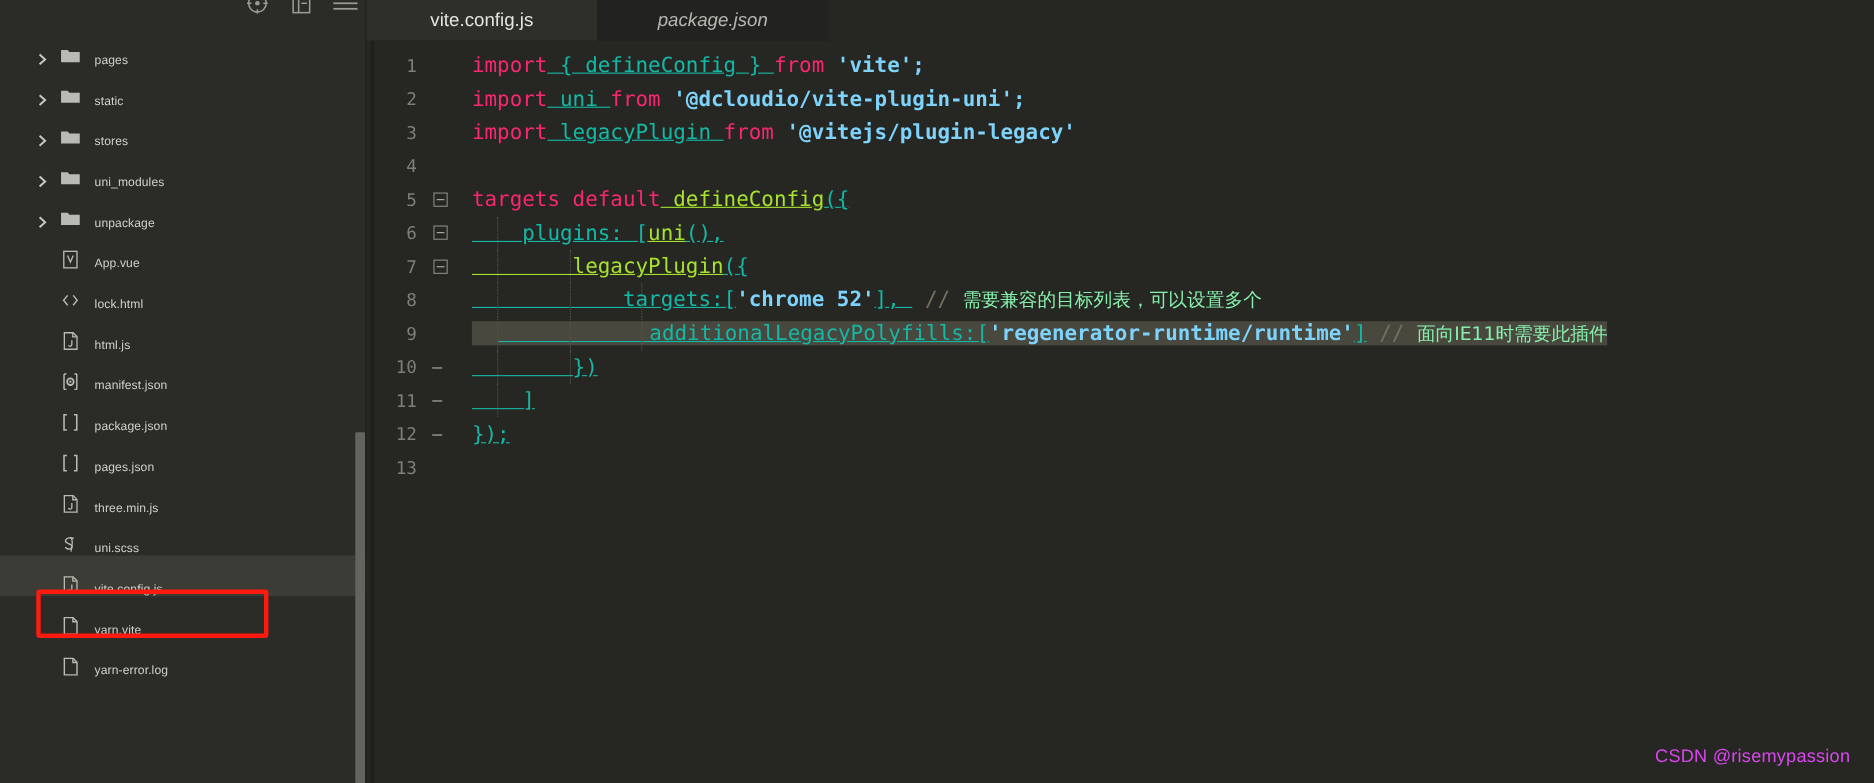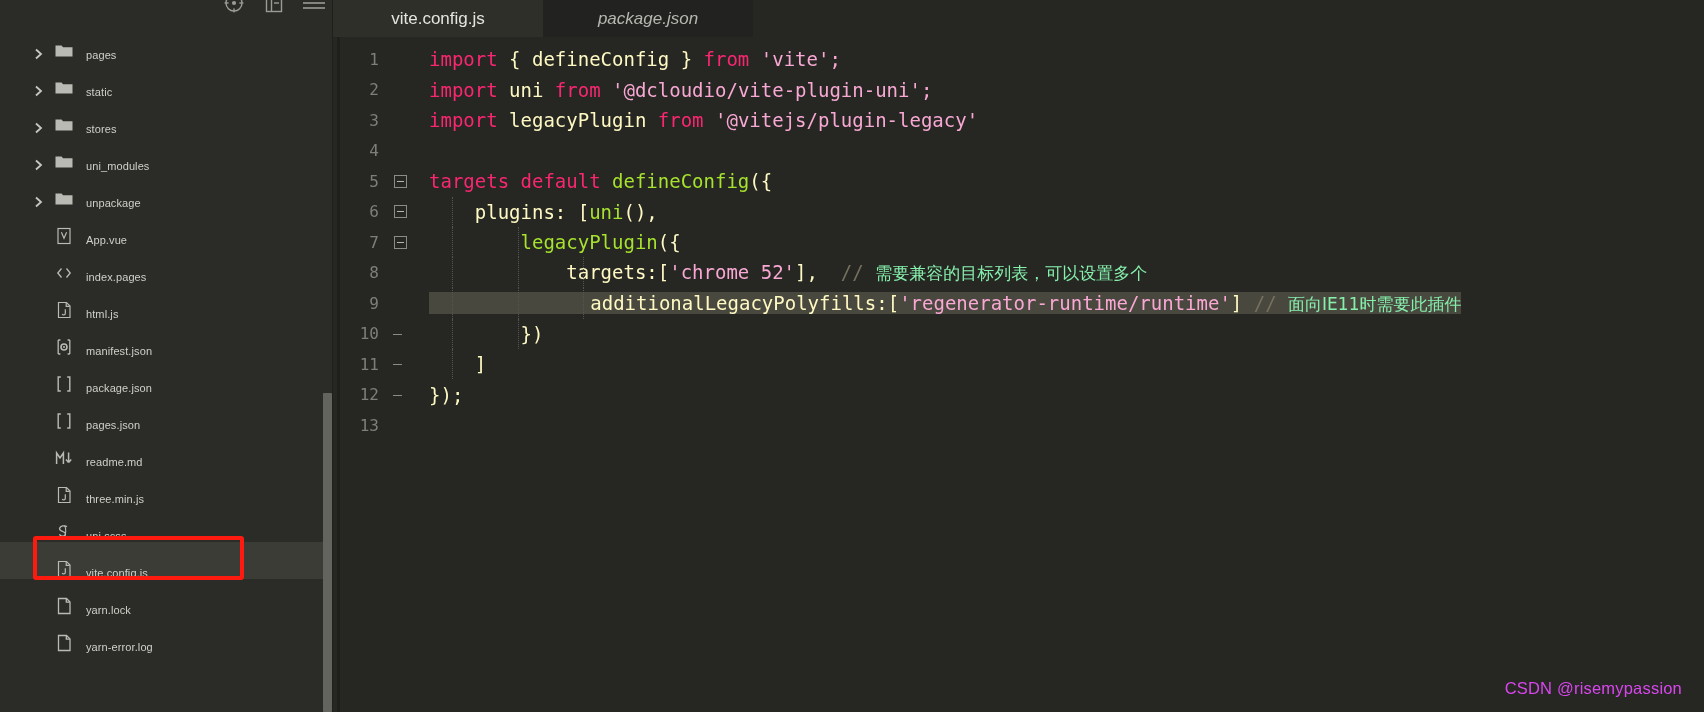--- a/index.html
+++ b/index.html
@@ -216,23 +216,23 @@
   .code {
     position: relative;
     flex: 1 1 auto;
     padding-left: 14px;
     white-space: pre;
     line-height: 30px;
   }
 
   
   .kw   { color: #f92672; }
-  .fn   { color: #a6e22e; }
-  .str  { color: #f9a8d4; }
-  .pln  { color: #fef9c3; }
+  .fn   { color: #a6e22e; text-decoration: underline; }
+  .str  { color: #7dd3fc; font-weight: bold; }
+  .pln  { color: #14b8a6; text-decoration: underline; }
   .cmt  { color: #75715e; }
   .cmt-cn { color: #86efac; font-family: "DejaVu Sans", sans-serif; font-size: 17px; }
   .sel  { background: #49483e; padding-left: 24px; }
 
   
   .iguide {
     position: absolute;
     top: 0; bottom: 0;
     width: 1px;
     border-left: 1px dotted #55564f;
@@ -367,21 +367,21 @@
             <svg width="12" height="14" viewBox="0 0 12 14">
               <path d="M3 2.5L8 7l-5 4.5" fill="none" stroke="#c8c9c2" stroke-width="1.8"></path>
             </svg>
           </span>
           <span class="ic">
             <svg width="20" height="20" viewBox="0 0 20 20">
               <path d="M7.5 5.5L3.8 10l3.7 4.5" fill="none" stroke="#b9bab3" stroke-width="1.3"></path>
               <path d="M12.5 5.5L16.2 10l-3.7 4.5" fill="none" stroke="#b9bab3" stroke-width="1.3"></path>
             </svg>
           </span>
-          <span class="tree-label">index.pages</span>
+          <span class="tree-label">lock.html</span>
         </div>
         <div class="tree-row">
           <span class="chevron empty">
             <svg width="12" height="14" viewBox="0 0 12 14">
               <path d="M3 2.5L8 7l-5 4.5" fill="none" stroke="#c8c9c2" stroke-width="1.8"></path>
             </svg>
           </span>
           <span class="ic">
             <svg width="20" height="20" viewBox="0 0 20 20">
               <path d="M4.5 2.5h8l3.5 3.5v11.5h-11.5z" fill="none" stroke="#b9bab3" stroke-width="1.2"></path>
@@ -436,34 +436,20 @@
           <span class="tree-label">pages.json</span>
         </div>
         <div class="tree-row">
           <span class="chevron empty">
             <svg width="12" height="14" viewBox="0 0 12 14">
               <path d="M3 2.5L8 7l-5 4.5" fill="none" stroke="#c8c9c2" stroke-width="1.8"></path>
             </svg>
           </span>
           <span class="ic">
             <svg width="20" height="20" viewBox="0 0 20 20">
-              <path d="M2.6 16V5l3.4 5 3.4-5v11" fill="none" stroke="#b9bab3" stroke-width="1.5"></path>
-              <path d="M14.6 4.5v10m0 0l-2.6-3m2.6 3l2.6-3" fill="none" stroke="#b9bab3" stroke-width="1.5"></path>
-            </svg>
-          </span>
-          <span class="tree-label">readme.md</span>
-        </div>
-        <div class="tree-row">
-          <span class="chevron empty">
-            <svg width="12" height="14" viewBox="0 0 12 14">
-              <path d="M3 2.5L8 7l-5 4.5" fill="none" stroke="#c8c9c2" stroke-width="1.8"></path>
-            </svg>
-          </span>
-          <span class="ic">
-            <svg width="20" height="20" viewBox="0 0 20 20">
               <path d="M4.5 2.5h8l3.5 3.5v11.5h-11.5z" fill="none" stroke="#b9bab3" stroke-width="1.2"></path>
               <path d="M12.2 2.7v3.6h3.5" fill="none" stroke="#b9bab3" stroke-width="1.2"></path>
               <path d="M11.3 9.3v4.2c0 .9-.7 1.3-1.5 1.3-.7 0-1.3-.3-1.6-.9" fill="none" stroke="#b9bab3" stroke-width="1.2"></path>
             </svg>
           </span>
           <span class="tree-label">three.min.js</span>
         </div>
         <div class="tree-row">
           <span class="chevron empty">
             <svg width="12" height="14" viewBox="0 0 12 14">
@@ -498,21 +484,21 @@
             <svg width="12" height="14" viewBox="0 0 12 14">
               <path d="M3 2.5L8 7l-5 4.5" fill="none" stroke="#c8c9c2" stroke-width="1.8"></path>
             </svg>
           </span>
           <span class="ic">
             <svg width="20" height="20" viewBox="0 0 20 20">
               <path d="M4.5 2.5h8l3.5 3.5v11.5h-11.5z" fill="none" stroke="#b9bab3" stroke-width="1.3"></path>
               <path d="M12.3 2.7v3.5h3.5" fill="none" stroke="#b9bab3" stroke-width="1.3"></path>
             </svg>
           </span>
-          <span class="tree-label">yarn.lock</span>
+          <span class="tree-label">yarn.vite</span>
         </div>
         <div class="tree-row">
           <span class="chevron empty">
             <svg width="12" height="14" viewBox="0 0 12 14">
               <path d="M3 2.5L8 7l-5 4.5" fill="none" stroke="#c8c9c2" stroke-width="1.8"></path>
             </svg>
           </span>
           <span class="ic">
             <svg width="20" height="20" viewBox="0 0 20 20">
               <path d="M4.5 2.5h8l3.5 3.5v11.5h-11.5z" fill="none" stroke="#b9bab3" stroke-width="1.3"></path>

